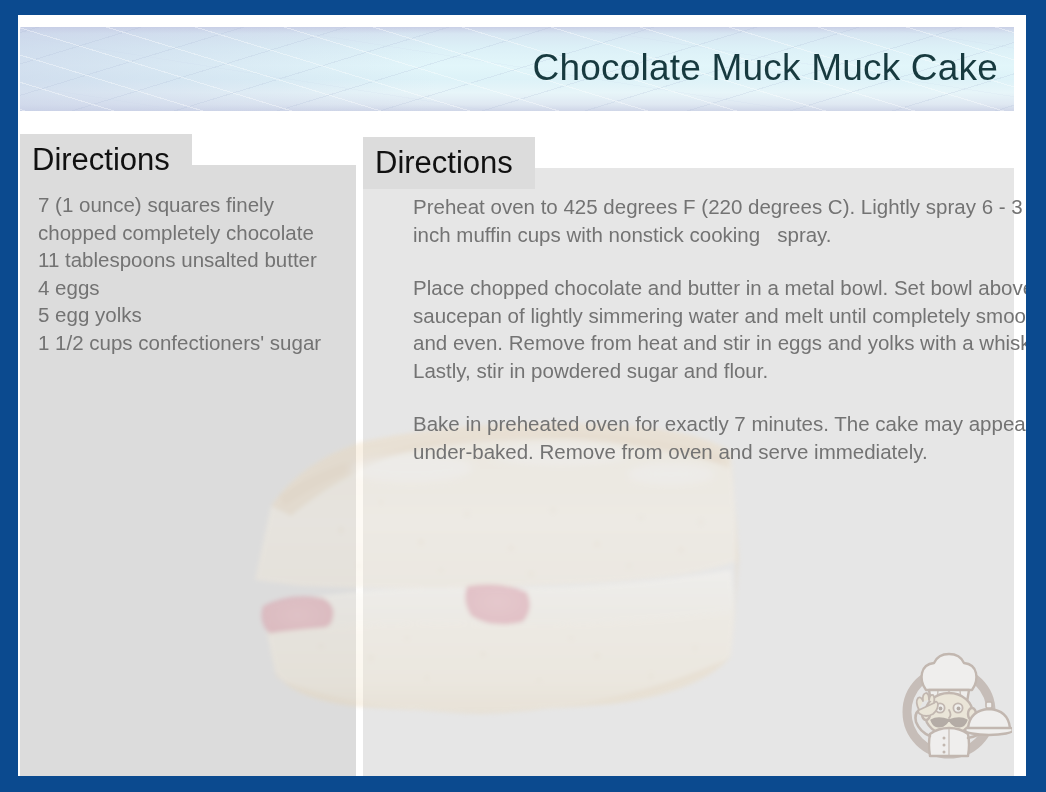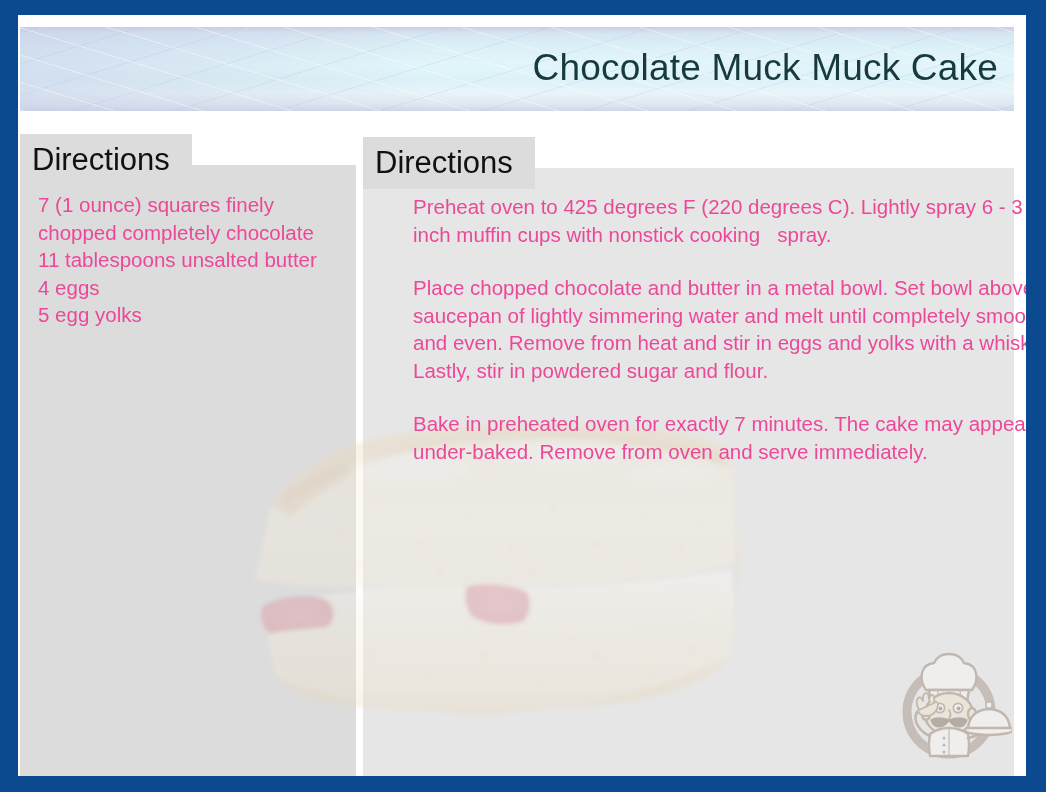--- a/index.html
+++ b/index.html
@@ -121,21 +121,21 @@
     top: 153px;
     width: 651px;
     height: 608px;
     background: #e6e6e6;
     z-index: 2;
   }
 
   
   .body-text {
     position: absolute;
-    color: #ec4899;
+    color: #737373;
     z-index: 6;
   }
   #ingredients-list {
     left: 20px;
     top: 176px;
     width: 310px;
     font-size: 20.5px;
     line-height: 27.5px;
   }
   #ingredients-list div { white-space: nowrap; }
@@ -282,20 +282,21 @@
 
     <div class="tab" id="tab-ingredients">Directions</div>
     <div class="tab" id="tab-directions">Directions</div>
 
     <div class="body-text" id="ingredients-list">
       <div>7 (1 ounce) squares finely</div>
       <div>chopped completely chocolate</div>
       <div>11 tablespoons unsalted butter</div>
       <div>4 eggs</div>
       <div>5 egg yolks</div>
+      <div>1 1/2 cups confectioners' sugar</div>
     </div>
 
     <div class="body-text" id="directions-body">
       <p>Preheat oven to 425 degrees F (220 degrees C). Lightly spray 6 - 3 inch muffin cups with nonstick cooking   spray.</p>
       <p>Place chopped chocolate and butter in a metal bowl. Set bowl above a saucepan of lightly simmering water and melt until completely smooth and even. Remove from heat and stir in eggs and yolks with a whisk. Lastly, stir in powdered sugar and flour.</p>
       <p>Bake in preheated oven for exactly 7 minutes. The cake may appear under-baked. Remove from oven and serve immediately.</p>
     </div>
 
     <svg id="chef-logo" viewBox="0 0 126 126">
       <g fill="none" stroke="#8d7361" stroke-width="2.4" stroke-linejoin="round" stroke-linecap="round">

